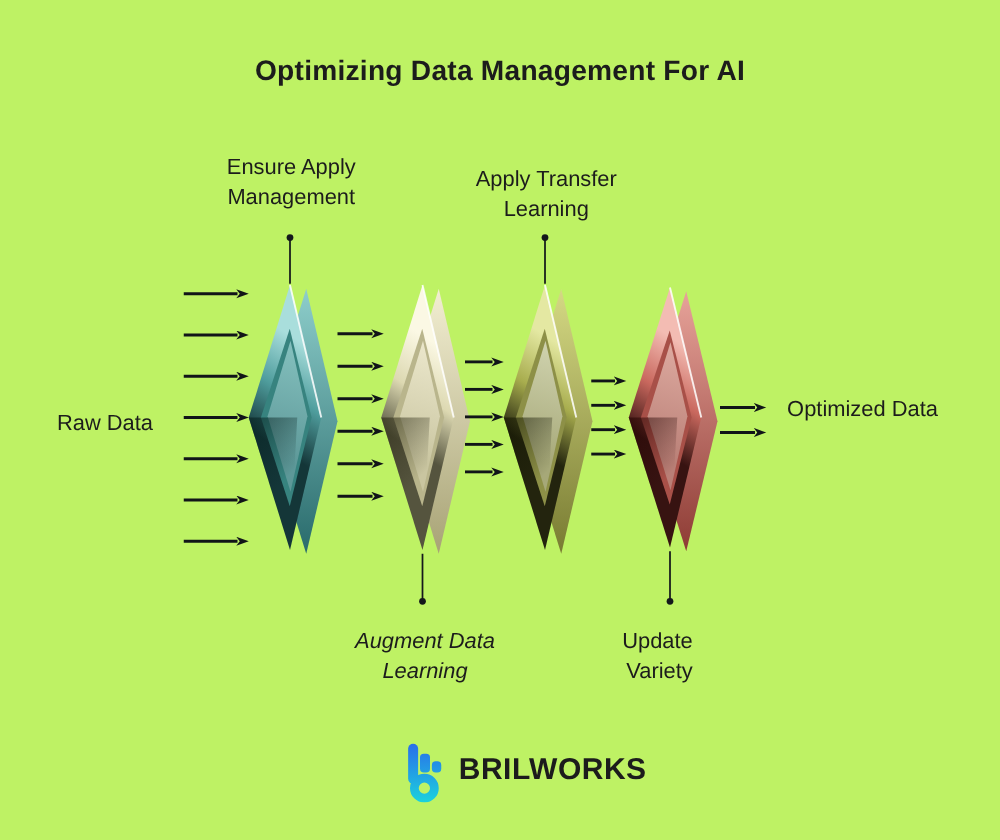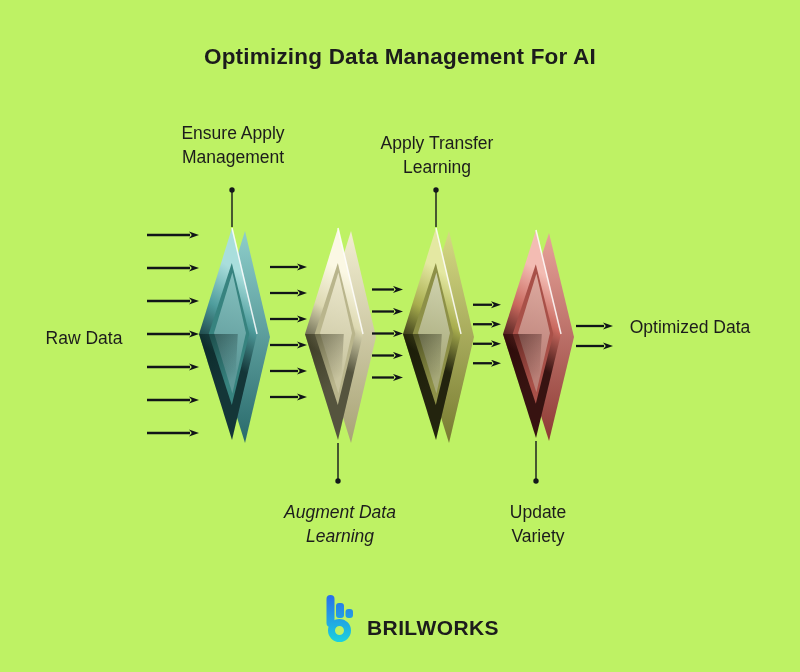--- a/index.html
+++ b/index.html
@@ -7,25 +7,25 @@
   .canvas{position:relative;width:800px;height:672px;overflow:hidden;}
   .page-title{position:absolute;left:0;top:44px;width:100%;text-align:center;
     font-size:22.5px;font-weight:700;letter-spacing:.2px;}
   .lbl{position:absolute;transform:translateX(-50%);text-align:center;
     font-size:17.5px;line-height:23.5px;font-weight:500;white-space:nowrap;}
   .lbl span{display:block;}
   #diagram-svg{position:absolute;left:0;top:0;}
   .lbl-ensure{left:233px;top:122px;}
   .lbl-apply{left:437px;top:132px;}
   .lbl-augment{left:340px;top:501px;}
-  .lbl-update{left:538px;top:501px;}
+  .lbl-update{left:526px;top:501px;text-align:right;}
   .lbl-raw{left:84px;top:327px;}
   .lbl-optimized{left:690px;top:316px;}
   .brand{position:absolute;left:326px;top:594px;display:flex;align-items:flex-end;gap:11px;}
-  .brand-name{font-size:21px;font-weight:700;letter-spacing:.4px;margin-bottom:2px;}
+  .brand-name{font-size:24px;font-weight:700;letter-spacing:.4px;margin-bottom:12px;}
 </style>
 </head>
 <body>
 
 <div class="canvas" id="canvas" style="background: #bef264;">
 
   <svg id="diagram-svg" width="800" height="672" viewBox="0 0 800 672">
       <defs>
         <marker id="ah" markerWidth="11" markerHeight="8" refX="1" refY="3.6" orient="auto" markerUnits="userSpaceOnUse">
           <polygon points="0,0 10,3.6 0,7.2 2.8,3.6" fill="#111518"></polygon>

